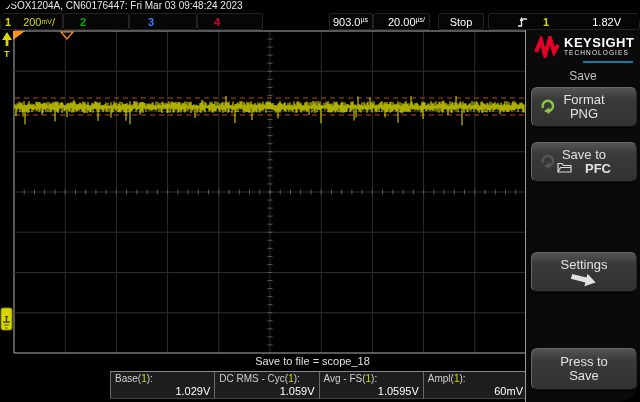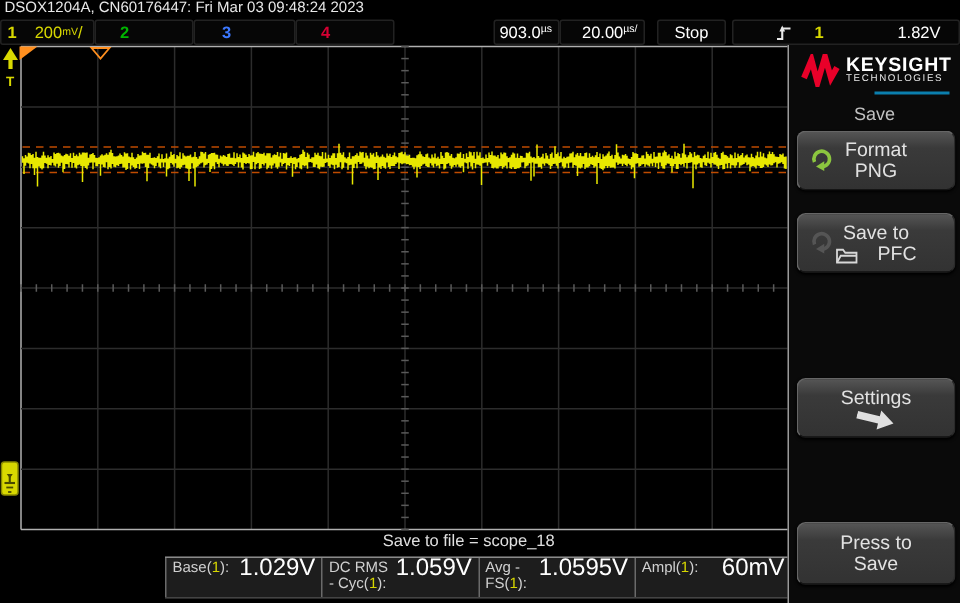--- a/index.html
+++ b/index.html
@@ -1,57 +1,57 @@
 <!DOCTYPE html>
 <html><head>
 <meta charset="utf-8">
 <style>
   html,body{margin:0;padding:0;background:#000;}
   #scope{position:relative;width:640px;height:402px;background:#000;overflow:hidden;
-         font-family:"Liberation Sans",sans-serif;color:#fff;}
+         font-family:"Liberation Sans",sans-serif;color:#fff;border-radius:24px;}
   
   #titlebar{position:absolute;left:0;top:0;width:640px;height:13px;
             font-size:10px;line-height:12px;color:#e8e8e8;padding-left:3px;letter-spacing:0px;}
   #statusbar{position:absolute;left:0;top:13px;width:640px;height:17px;display:flex;align-items:stretch;
              font-size:11px;line-height:16px;}
   .seg{border:1px solid #222;background:#060606;border-radius:2px;display:flex;align-items:center;
        padding:0 4px;box-sizing:border-box;white-space:nowrap;}
   .seg .num{font-weight:bold;}
   .unit-sm{font-size:7px;line-height:7px;display:inline-block;transform:translateY(-2px);}
   
   #gridsvg{position:absolute;left:0;top:0;}
   
   #saveline{position:absolute;top:355px;left:0;width:632px;text-align:center;
             font-size:11px;color:#e0e0e0;padding-right:7px;box-sizing:border-box;}
   
   #measbar{position:absolute;left:110px;top:371px;width:417px;height:26px;display:flex;
            background:#1d1d1d;border-top:1px solid #8a8a8a;border-bottom:1px solid #444;}
-  .meas{flex:1;border-left:1px solid #6a6a6a;padding:1px 4px 0 4px;display:flex;flex-direction:row;
+  .meas{flex:1;border-left:1px solid #6a6a6a;padding:1px 4px 0 4px;display:flex;flex-direction:column;
         justify-content:space-between;box-sizing:border-box;}
   .meas .lbl{font-size:10px;color:#d0d0d0;line-height:11px;}
   .meas .lbl .ch{color:#d6d600;}
-  .meas .val{font-size:16px;color:#fff;text-align:right;line-height:12px;padding-bottom:1px;}
+  .meas .val{font-size:11px;color:#fff;text-align:right;line-height:12px;padding-bottom:1px;}
   
   #sidebar{position:absolute;left:525px;top:30px;width:115px;height:372px;background:#0a0a0a;
            border-left:1px solid #9a9a9a;box-sizing:border-box;}
   #logo{padding:6px 4px 0 8px;}
   #logo-row{display:flex;align-items:flex-start;}
   #logo-text{margin-left:4px;}
   #logo-k{font-size:13px;font-weight:bold;color:#fff;letter-spacing:0.5px;line-height:13px;}
   #logo-t{font-size:6.5px;color:#e8e8e8;letter-spacing:1.1px;line-height:8px;}
   #logo-blue{height:2px;width:50px;background:#0b7fae;margin:3px 3px 0 auto;}
   #menu-title{text-align:center;font-size:12px;color:#c0c0c0;margin-top:6px;}
   .skey{position:absolute;left:5px;width:106px;height:40px;border-radius:6px;
         background:linear-gradient(#555 0%,#3a3a3a 28%,#323232 100%);
         border:1px solid #666;border-bottom-color:#151515;border-right-color:#2a2a2a;
         box-shadow:0 1px 2px #000;color:#e2e2e2;font-size:13px;
         display:flex;flex-direction:column;align-items:center;justify-content:center;line-height:14px;
         box-sizing:border-box;cursor:pointer;}
   .skey .icon-left{position:absolute;left:7px;top:9px;}
-  .l2{display:flex;align-items:flex-end;gap:13px;}
+  .l2{display:flex;align-items:flex-start;gap:13px;font-weight:bold;}
 </style>
 </head>
 <body>
 
 <div id="scope">
 
   <div id="titlebar">DSOX1204A, CN60176447: Fri Mar 03 09:48:24 2023</div>
 
   <div id="statusbar">
     <div class="seg" style="width:63px">
@@ -84,21 +84,21 @@
     </div>
     <div style="width:4px"></div>
     <div class="seg" style="flex:1">
       <span style="margin-left:24px;display:inline-flex">
         <svg width="12" height="14" viewBox="0 0 12 14">
           <path d="M1 11 H4.5 V4 H10" fill="none" stroke="#e8e8e8" stroke-width="1.4"></path>
           <polygon points="2.6,6 6.4,6 4.5,2" fill="#e8e8e8"></polygon>
         </svg>
       </span>
       <span class="num" style="color:#d8d800;margin-left:14px">1</span>
-      <span style="margin-left:auto;margin-right:8px">1.82V</span>
+      <span style="margin-left:auto;margin-right:14px">1.82V</span>
     </div>
   </div>
 
   <svg id="gridsvg" width="640" height="402" viewBox="0 0 640 402">
     <g id="gridlines">
         <line x1="14" y1="31" x2="14" y2="353" stroke="#b0b0b0" stroke-width="1"></line>
         <line x1="65.2" y1="31" x2="65.2" y2="353" stroke="#2c2c2c" stroke-width="1"></line>
         <line x1="116.4" y1="31" x2="116.4" y2="353" stroke="#2c2c2c" stroke-width="1"></line>
         <line x1="167.60000000000002" y1="31" x2="167.60000000000002" y2="353" stroke="#2c2c2c" stroke-width="1"></line>
         <line x1="218.8" y1="31" x2="218.8" y2="353" stroke="#2c2c2c" stroke-width="1"></line>

